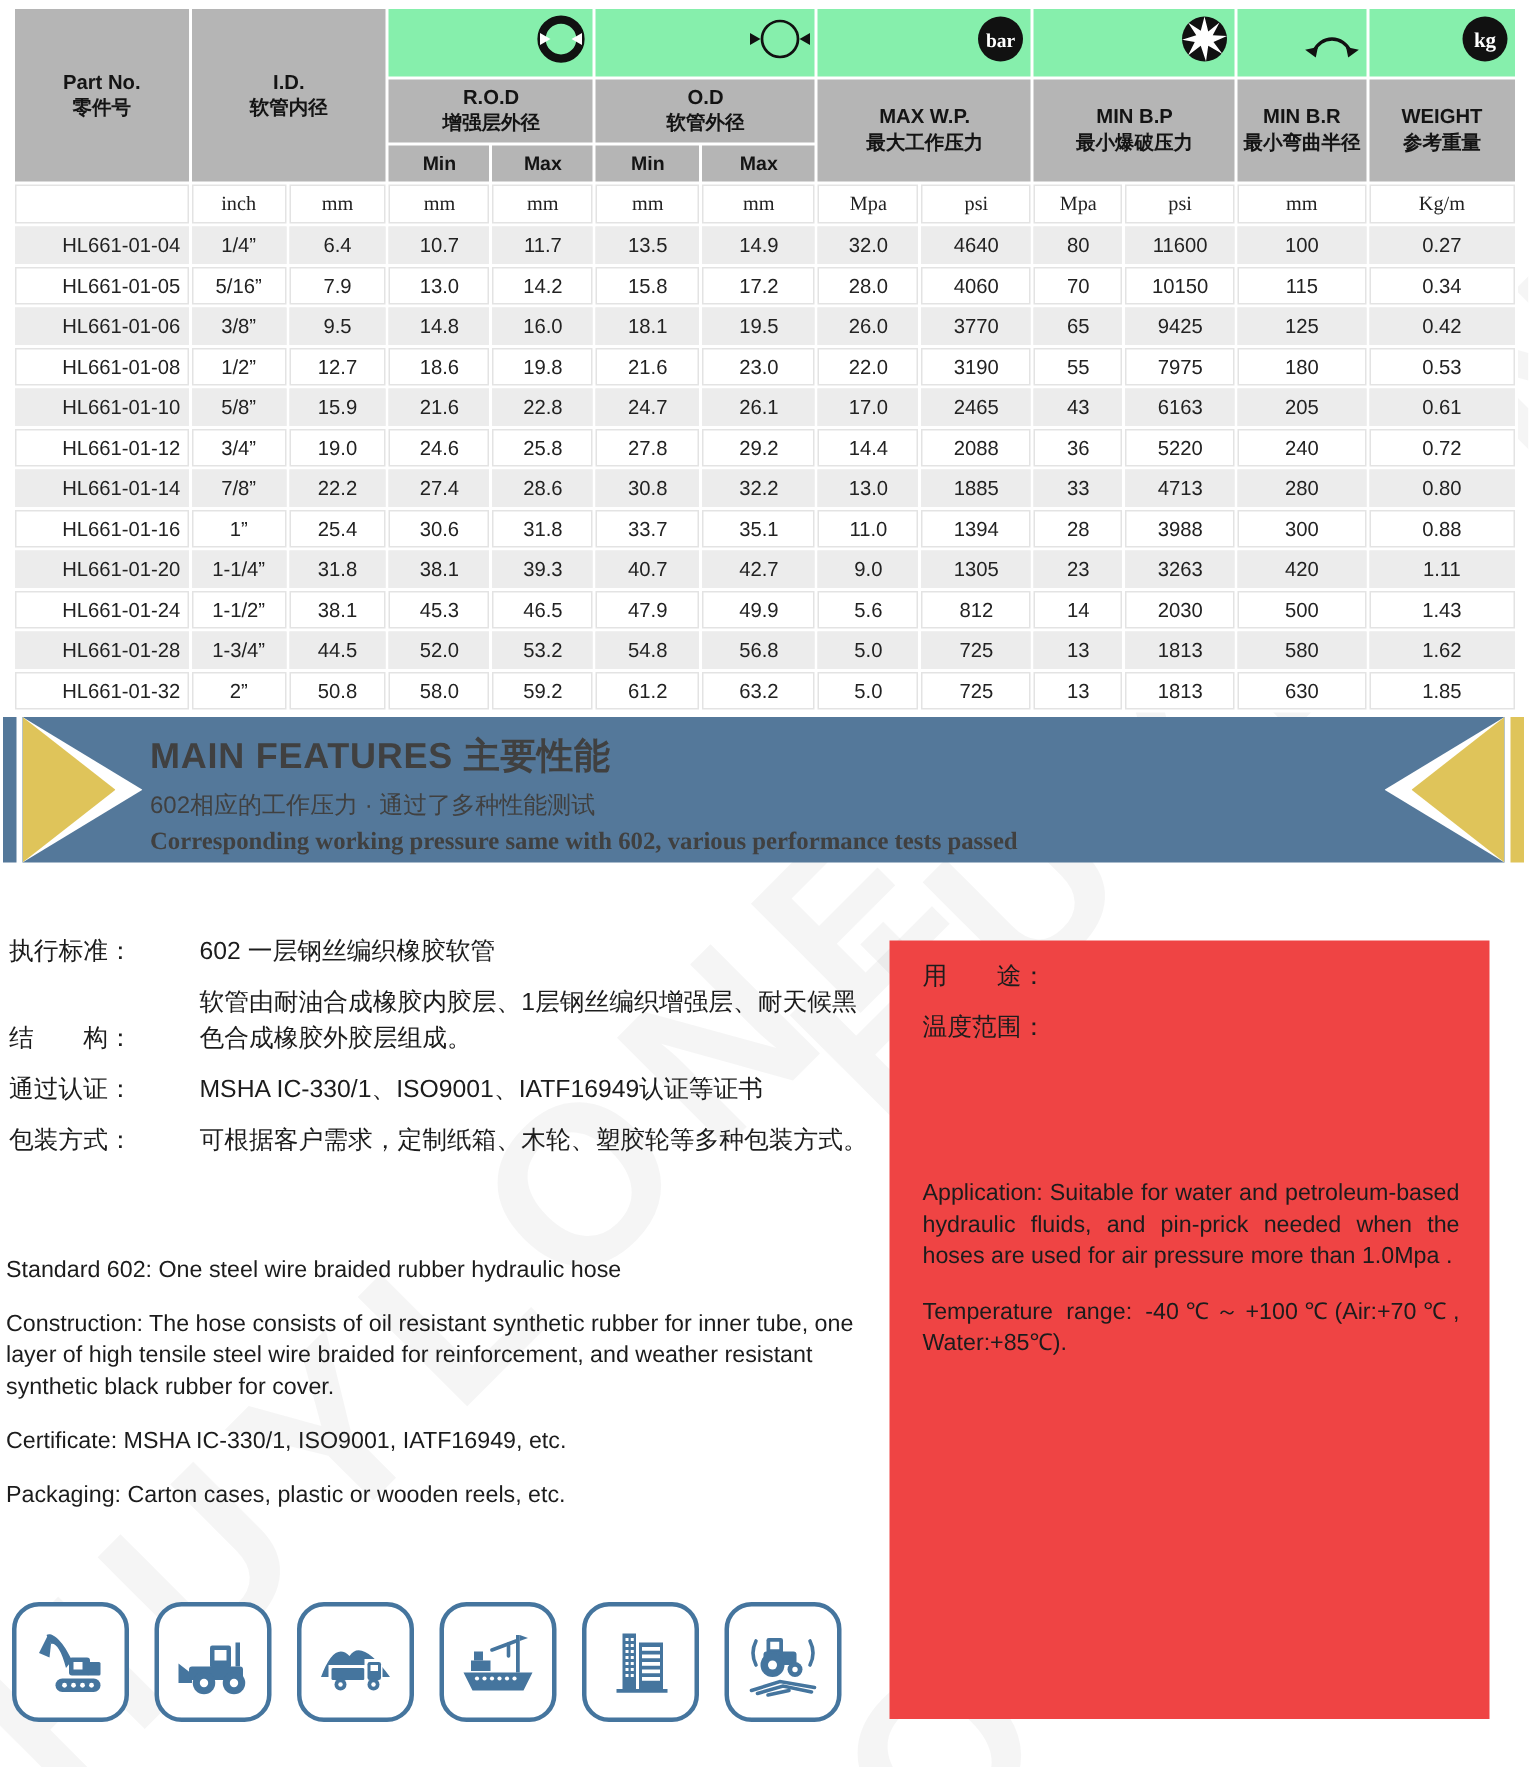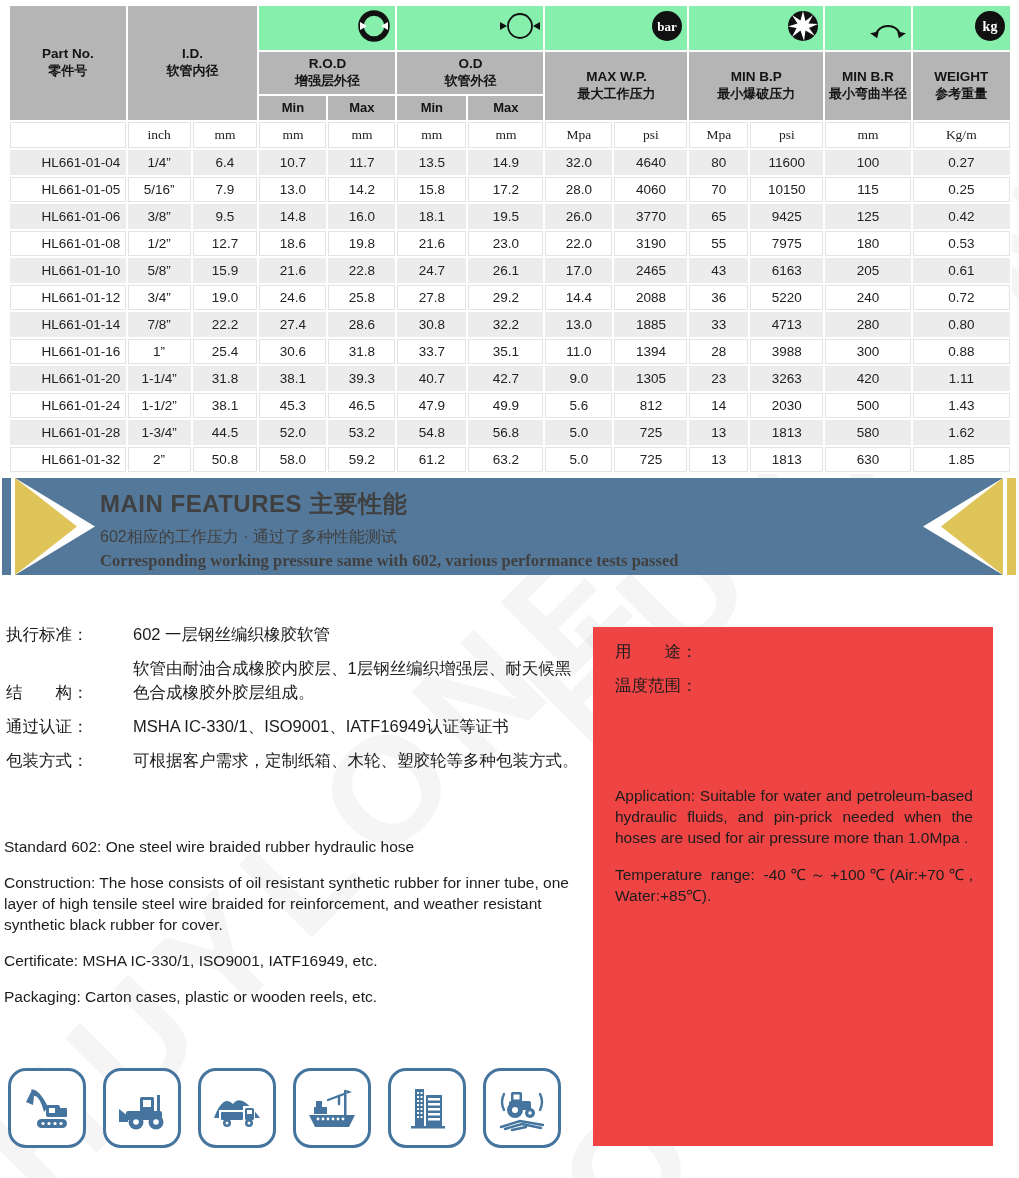--- a/index.html
+++ b/index.html
@@ -205,21 +205,21 @@
           <td>7.9</td>
           <td>13.0</td>
           <td>14.2</td>
           <td>15.8</td>
           <td>17.2</td>
           <td>28.0</td>
           <td>4060</td>
           <td>70</td>
           <td>10150</td>
           <td>115</td>
-          <td>0.25</td>
+          <td>0.34</td>
         </tr>
         <tr class="data-row alt">
           <td class="partno">HL661-01-06</td>
           <td>3/8”</td>
           <td>9.5</td>
           <td>14.8</td>
           <td>16.0</td>
           <td>18.1</td>
           <td>19.5</td>
           <td>26.0</td>

